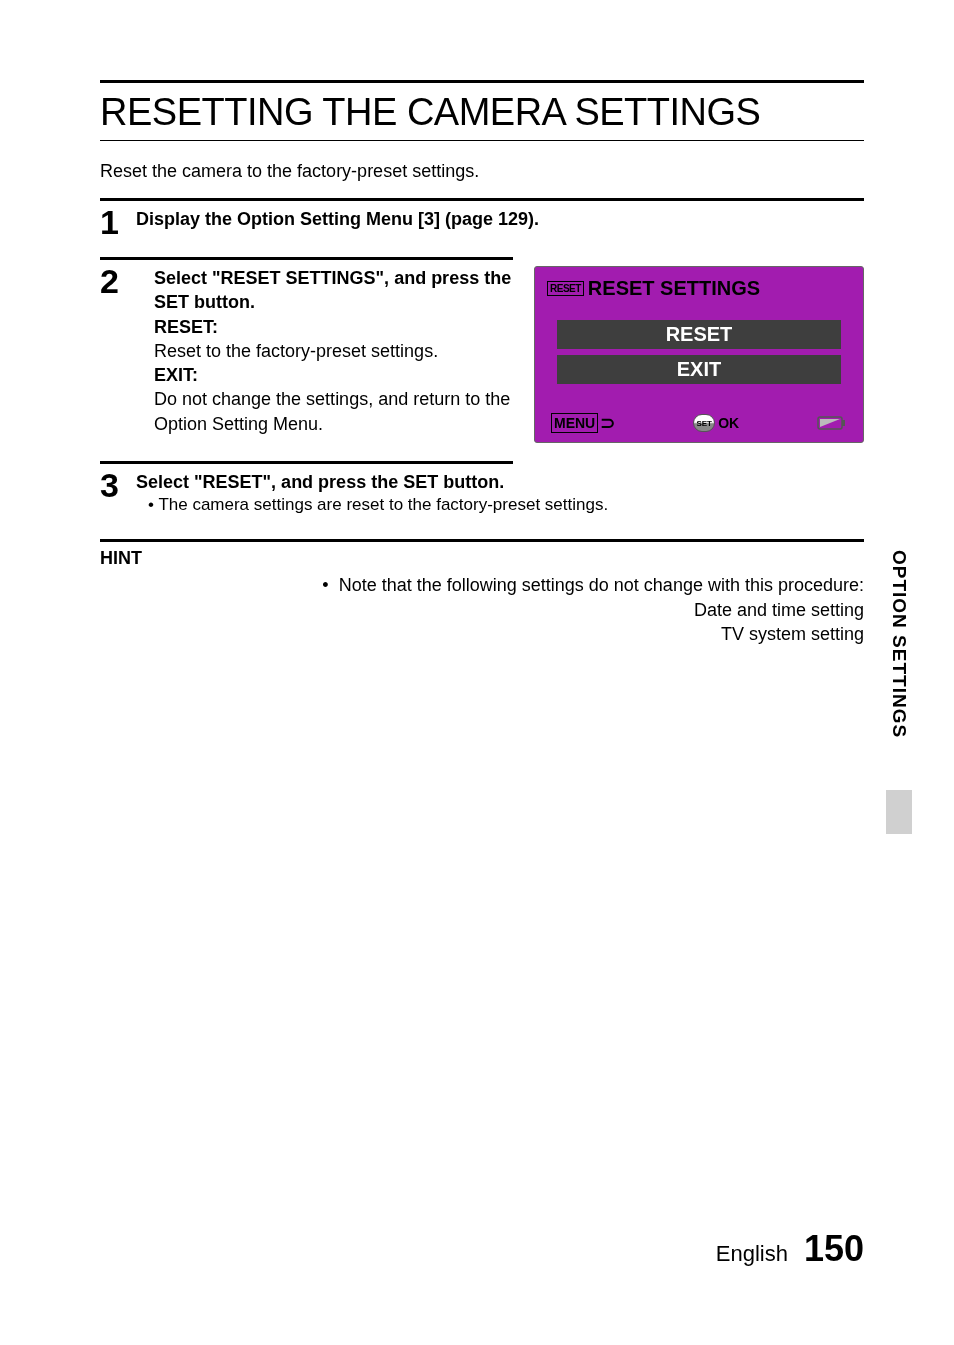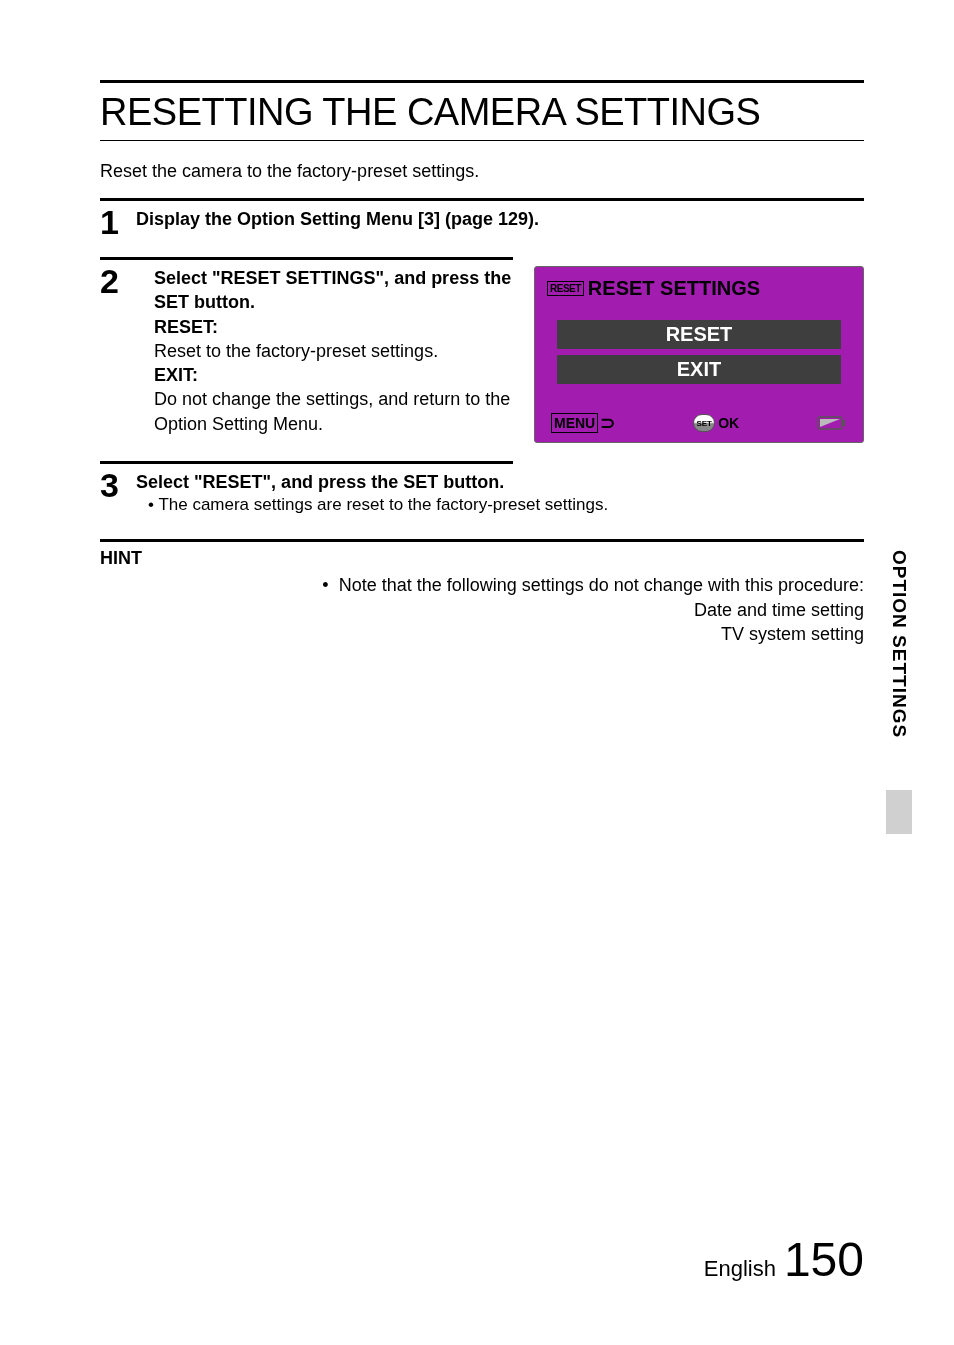--- a/index.html
+++ b/index.html
@@ -200,32 +200,32 @@
     .side-tab-bg {
       position: absolute;
       right: 42px;
       top: 790px;
       width: 26px;
       height: 44px;
       background: #d0d0d0;
     }
     .footer {
       position: absolute;
-      bottom: 58px;
+      bottom: 75px;
       right: 90px;
       display: flex;
       align-items: baseline;
-      gap: 8px;
+      gap: 16px;
     }
     .footer-lang {
       font-size: 22px;
     }
     .footer-page {
-      font-size: 48px;
-      font-weight: normal;
+      font-size: 36px;
+      font-weight: bold;
     }
     .rule-half {
       width: 54%;
     }
   </style>
 </head>
 <body>
 
 <div class="content">
   <div class="title-rule-top"></div>

